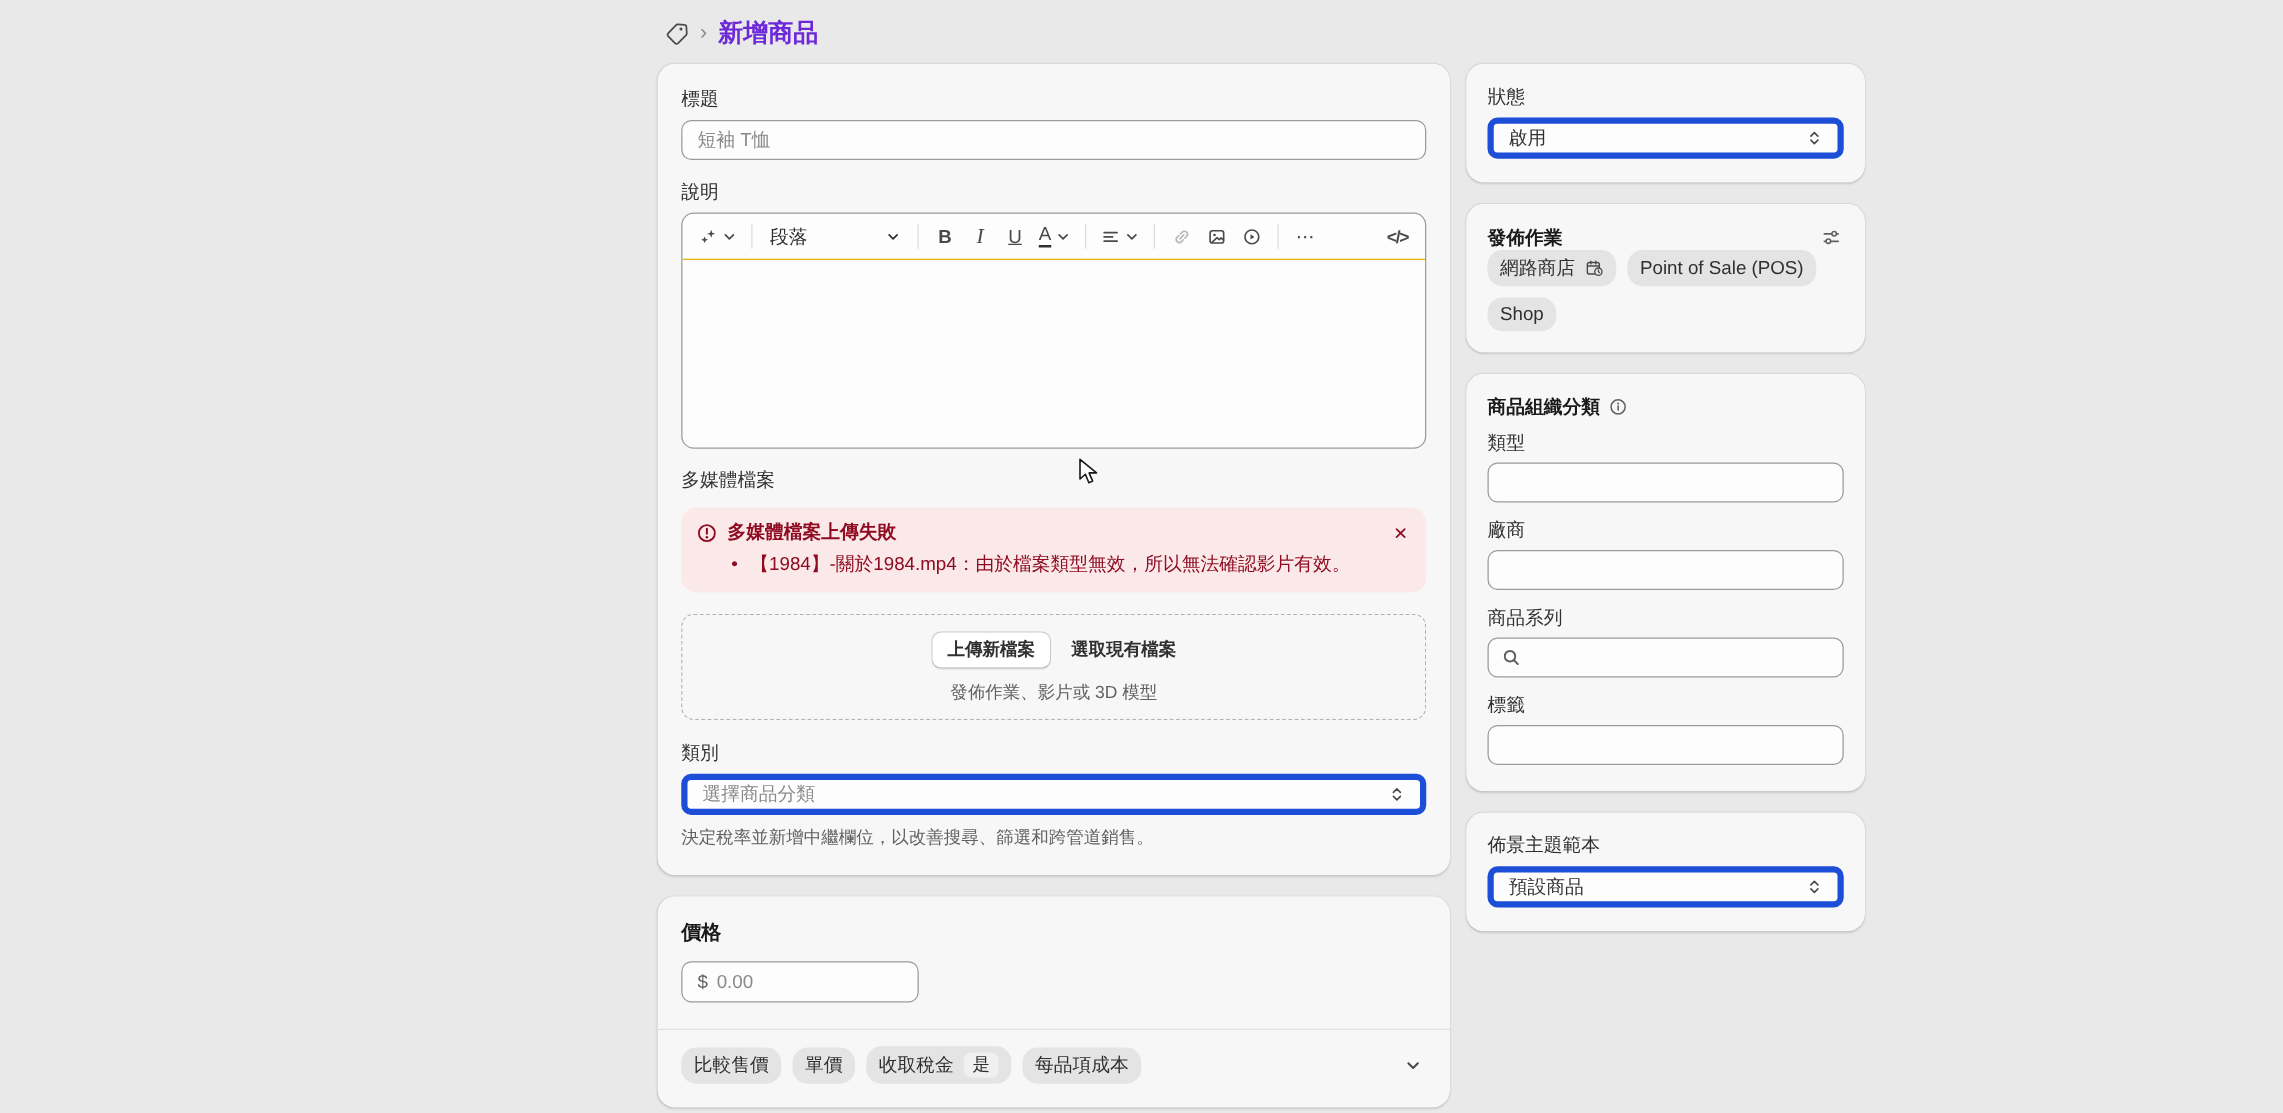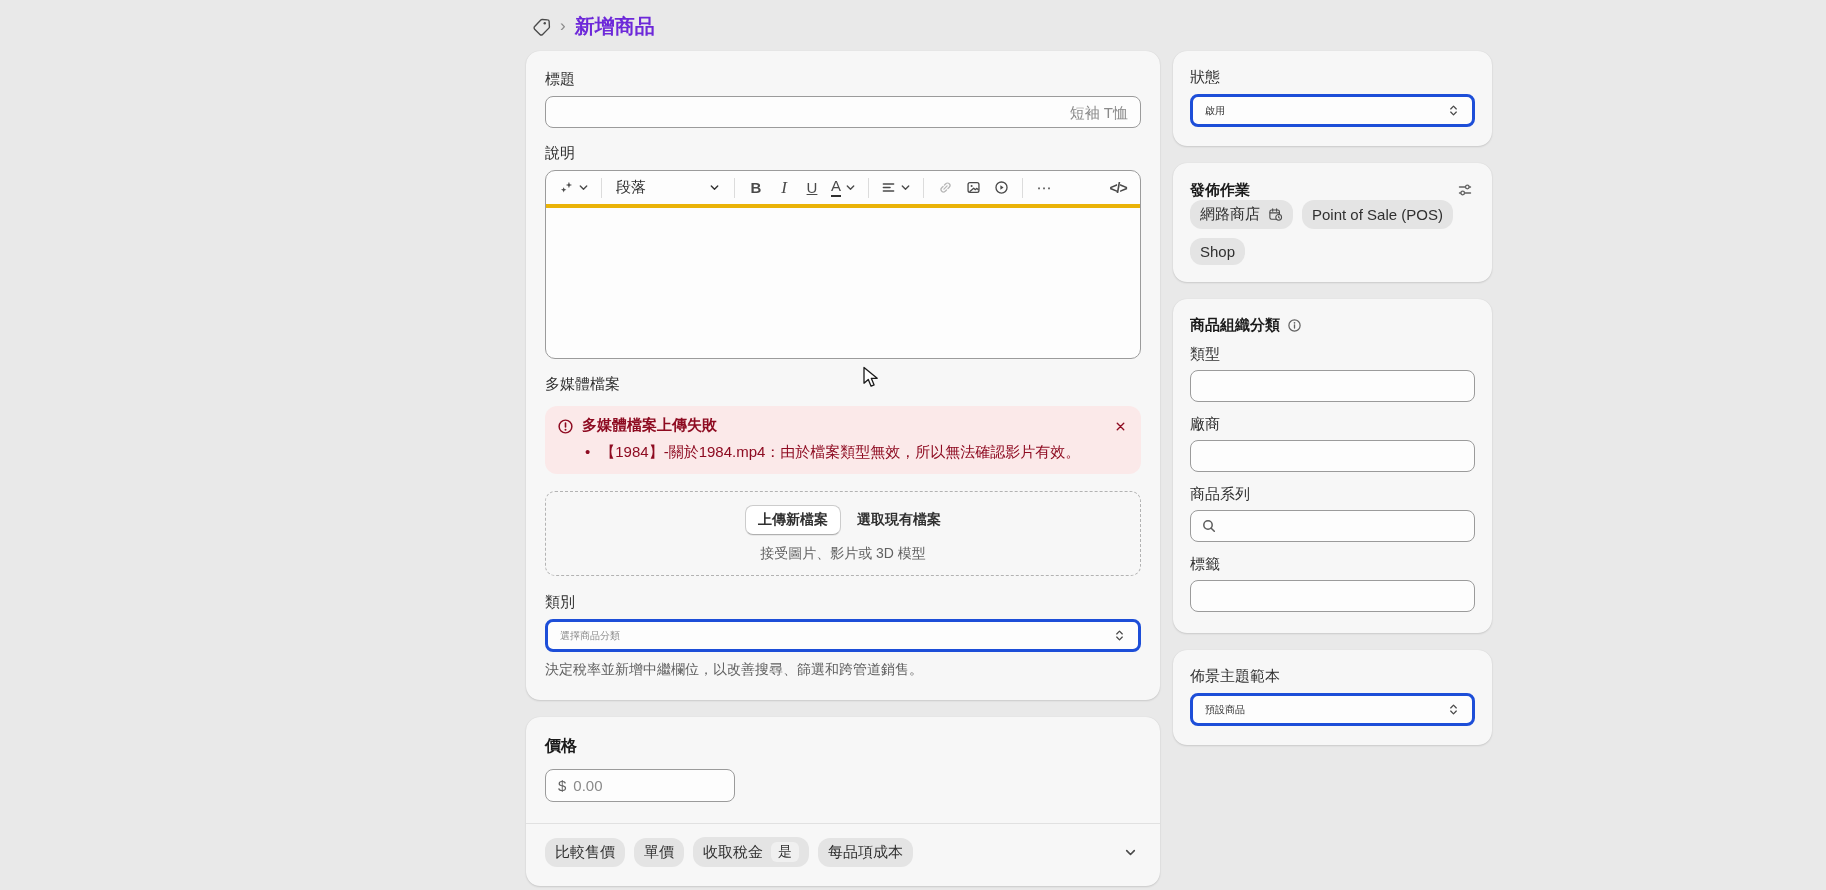--- a/index.html
+++ b/index.html
@@ -22,28 +22,28 @@
   .side-col { width:319px; display:flex; flex-direction:column; gap:17px; }
 
   .card {
     background:#f7f7f7; border-radius:14px; padding:19px;
     box-shadow:0 1px 2px rgba(0,0,0,.13), 0 0 1px rgba(0,0,0,.10);
   }
 
   .field-label { display:block; font-size:15px; color:#303030; margin-bottom:7px; }
   .text-input {
     width:100%; height:32px; background:#fdfdfd; border:1px solid #9b9b9b;
-    border-radius:8px; padding:0 12px; font:inherit; font-size:15px; color:#303030; outline:none;text-align:right;
+    border-radius:8px; padding:0 12px; font:inherit; font-size:15px; color:#303030; outline:none;
   }
   .text-input::placeholder { color:#8a8a8a; }
   .form-block { margin-bottom:16px; }
 
   
   .editor { border:1px solid #9b9b9b; border-radius:10px; background:#fdfdfd; overflow:hidden; }
-  .toolbar { display:flex; align-items:center; height:37px; padding:0 9px; gap:2px; border-bottom:4px solid #eab308; }
+  .toolbar { display:flex; align-items:center; height:37px; padding:0 9px; gap:2px; border-bottom:1px solid #eab308; }
   .tbtn {
     display:inline-flex; align-items:center; justify-content:center; gap:4px;
     height:28px; min-width:26px; padding:0 4px; background:none; border:0; border-radius:6px;
     color:#4a4a4a; font-family:inherit; font-size:15px; cursor:pointer;
   }
   .tbtn.disabled { color:#b8b8b8; }
   .glyph-b { font-weight:800; }
   .glyph-i { font-family:"Liberation Serif", serif; font-style:italic; font-size:17px; }
   .glyph-u { text-decoration:underline; }
   .glyph-a { border-bottom:2px solid #303030; line-height:1.1; font-size:15px; }
@@ -66,22 +66,22 @@
   .btn-upload {
     background:#ffffff; border:1px solid #cccccc; border-bottom-color:#b0b0b0; border-radius:8px;
     padding:5px 12px; font-family:inherit; font-size:14px; font-weight:600; color:#303030;
     box-shadow:0 1px 0 rgba(0,0,0,.06); cursor:pointer;
   }
   .btn-existing { background:none; border:0; font-family:inherit; font-size:14px; font-weight:600; color:#303030; cursor:pointer; }
   .drop-hint { margin-top:10px; color:#616161; font-size:14px; }
 
   
   .select {
-    display:flex; align-items:center; height:33px; background:#fdfdfd; border:3px solid #1d4ed8;
-    border-radius:8px; padding:0 12px; font-size:10px; cursor:pointer; color:#303030;
+    display:flex; align-items:center; height:33px; background:#fdfdfd; border:5px solid #1d4ed8;
+    border-radius:8px; padding:0 12px; font-size:15px; cursor:pointer; color:#303030;
   }
   .select .sel-text { flex:1; }
   .placeholder { color:#8a8a8a; }
   .updown { color:#4a4a4a; flex:none; }
   .help-text { margin-top:9px; color:#616161; font-size:14px; }
 
   
   .card-title { font-size:16px; font-weight:700; color:#1a1a1a; }
   .price-input {
     margin-top:12px; width:190px; display:flex; align-items:center; height:33px;
@@ -256,21 +256,21 @@
               <div class="banner-item">
                 <span>•</span>
                 <span>【1984】-關於1984.mp4：由於檔案類型無效，所以無法確認影片有效。</span>
               </div>
             </div>
             <div class="dropzone">
               <div class="drop-actions">
                 <button class="btn-upload">上傳新檔案</button>
                 <button class="btn-existing">選取現有檔案</button>
               </div>
-              <div class="drop-hint">接受圖片、影片或 3D 模型</div>
+              <div class="drop-hint">發佈作業、影片或 3D 模型</div>
             </div>
           </div>
 
           <div style="margin-bottom:2px;">
             <label class="field-label">類別</label>
             <div class="select">
               <span class="sel-text placeholder">選擇商品分類</span>
               <span class="updown" style="display:inline-flex">
                 <svg width="13" height="13" viewBox="0 0 14 14">
                     <path d="M4 5.3 L7 2.3 L10 5.3 M4 8.7 L7 11.7 L10 8.7" fill="none" stroke="currentColor" stroke-width="1.4" stroke-linecap="round" stroke-linejoin="round"></path>

